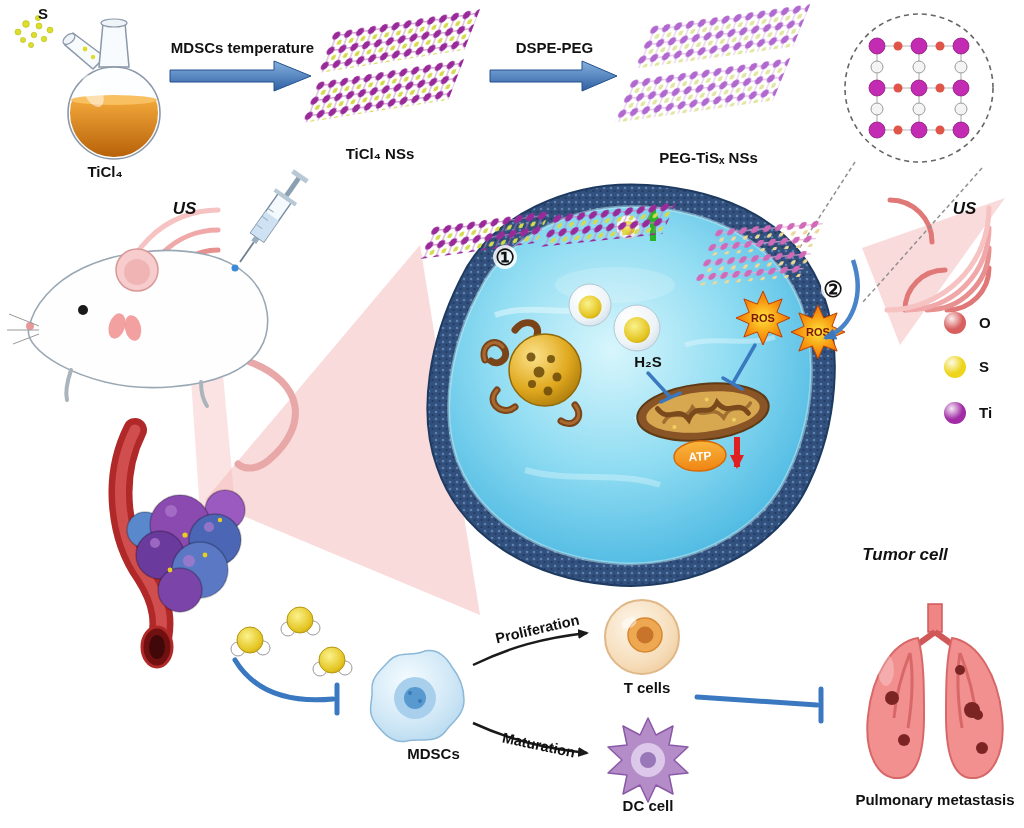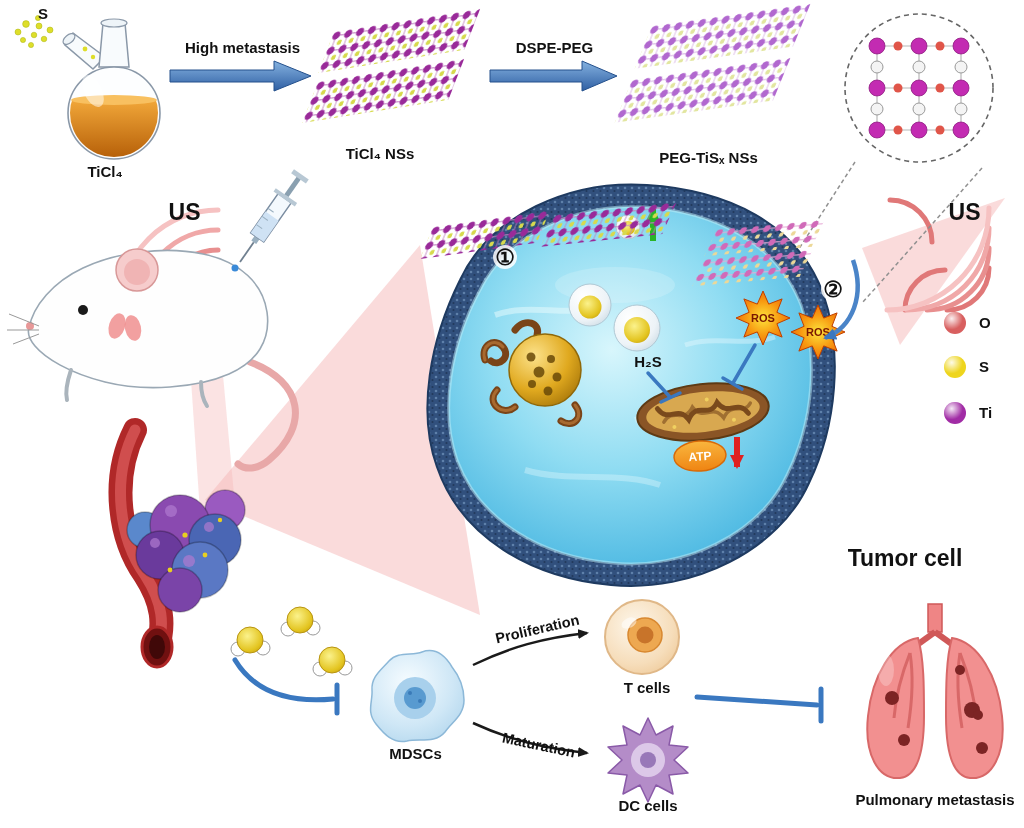--- a/index.html
+++ b/index.html
@@ -1,20 +1,20 @@
 <!DOCTYPE html>
 <html><head>
 <meta charset="utf-8">
 <style>
   html,body{margin:0;padding:0;background:#fff;}
   #canvas{position:relative;width:1024px;height:828px;background:#ffffff;
           font-family:"Liberation Sans",sans-serif;overflow:hidden;}
   #canvas svg{position:absolute;overflow:visible;}
   .lbl{position:absolute;font-weight:bold;color:#111;text-align:center;line-height:1.1;}
-  .f15{font-size:15px;} .f17{font-size:23px;} .f14{font-size:14.5px;}
+  .f15{font-size:15px;} .f17{font-size:17px;font-style:italic;} .f14{font-size:14.5px;}
 </style>
 </head>
 <body>
 
 <div id="canvas">
 
   <svg width="0" height="0" style="position:absolute">
     <defs>
       <linearGradient id="arrowGrad" x1="0" y1="0" x2="0" y2="1">
         <stop offset="0" stop-color="#85b2e0"></stop>
@@ -481,27 +481,27 @@
         <circle cx="56" cy="142" r="6"></circle>
       <circle cx="124" cy="112" r="8"></circle>
         <circle cx="130" cy="117" r="5"></circle>
       <circle cx="134" cy="150" r="6"></circle>
         <circle cx="112" cy="72" r="5"></circle>
     </g>
   </svg>
 
   <div class="lbl f15" style="left:28px;top:6px;width:30px">S</div>
   <div class="lbl f15" style="left:60px;top:164px;width:90px">TiCl₄</div>
-  <div class="lbl f15" style="left:165px;top:40px;width:155px">High metastasis</div>
+  <div class="lbl f15" style="left:165px;top:40px;width:155px">MDSCs temperature</div>
   <div class="lbl f15" style="left:325px;top:146px;width:110px">TiCl₄ NSs</div>
   <div class="lbl f15" style="left:492px;top:40px;width:125px">DSPE-PEG</div>
   <div class="lbl f15" style="left:636px;top:150px;width:145px">PEG-TiSₓ NSs</div>
   <div class="lbl f17" style="left:162px;top:200px;width:45px">US</div>
   <div class="lbl f17" style="left:942px;top:200px;width:45px">US</div>
   <div class="lbl f17" style="left:845px;top:546px;width:120px">Tumor cell</div>
-  <div class="lbl f15" style="left:373px;top:746px;width:85px">MDSCs</div>
+  <div class="lbl f15" style="left:391px;top:746px;width:85px">MDSCs</div>
   <div class="lbl f14" style="left:480px;top:622px;width:115px;transform:rotate(-13deg)">Proliferation</div>
   <div class="lbl f15" style="left:607px;top:680px;width:80px">T cells</div>
   <div class="lbl f14" style="left:486px;top:738px;width:105px;transform:rotate(12deg)">Maturation</div>
-  <div class="lbl f15" style="left:608px;top:798px;width:80px">DC cells</div>
+  <div class="lbl f15" style="left:608px;top:798px;width:80px">DC cell</div>
   <div class="lbl f15" style="left:840px;top:792px;width:190px">Pulmonary metastasis</div>
 
 </div>
 
 </body></html>

